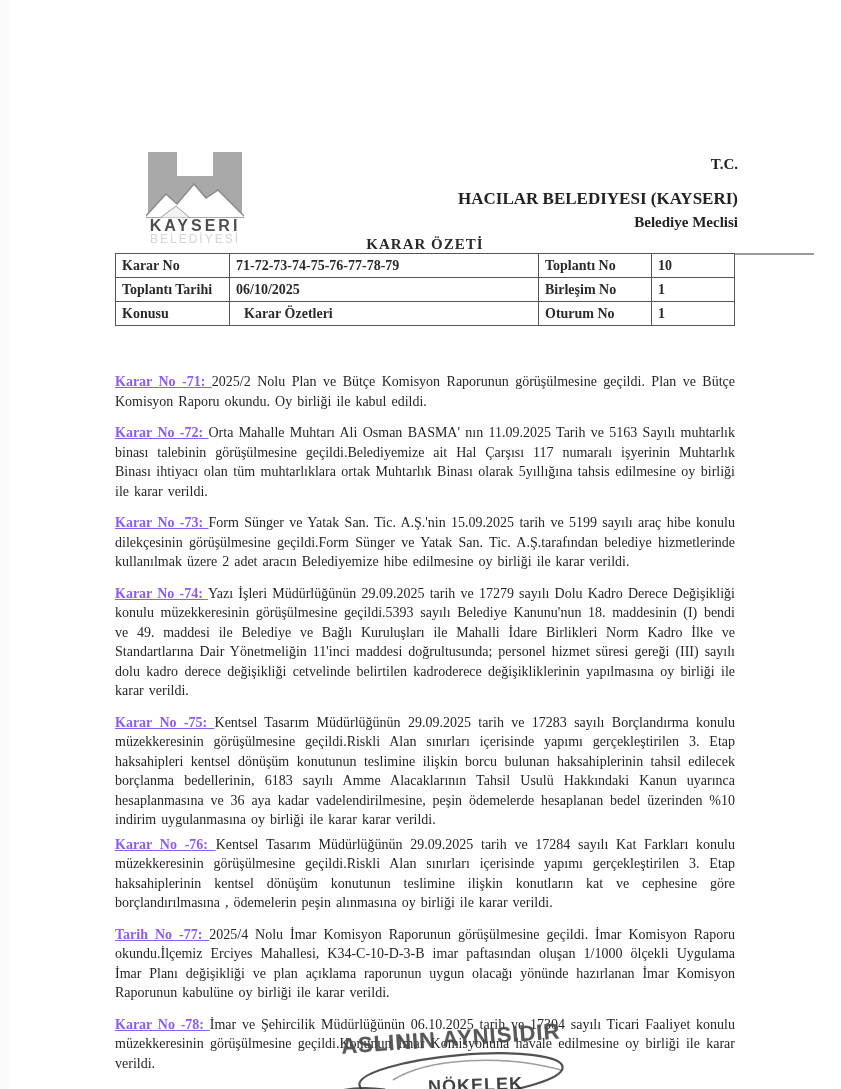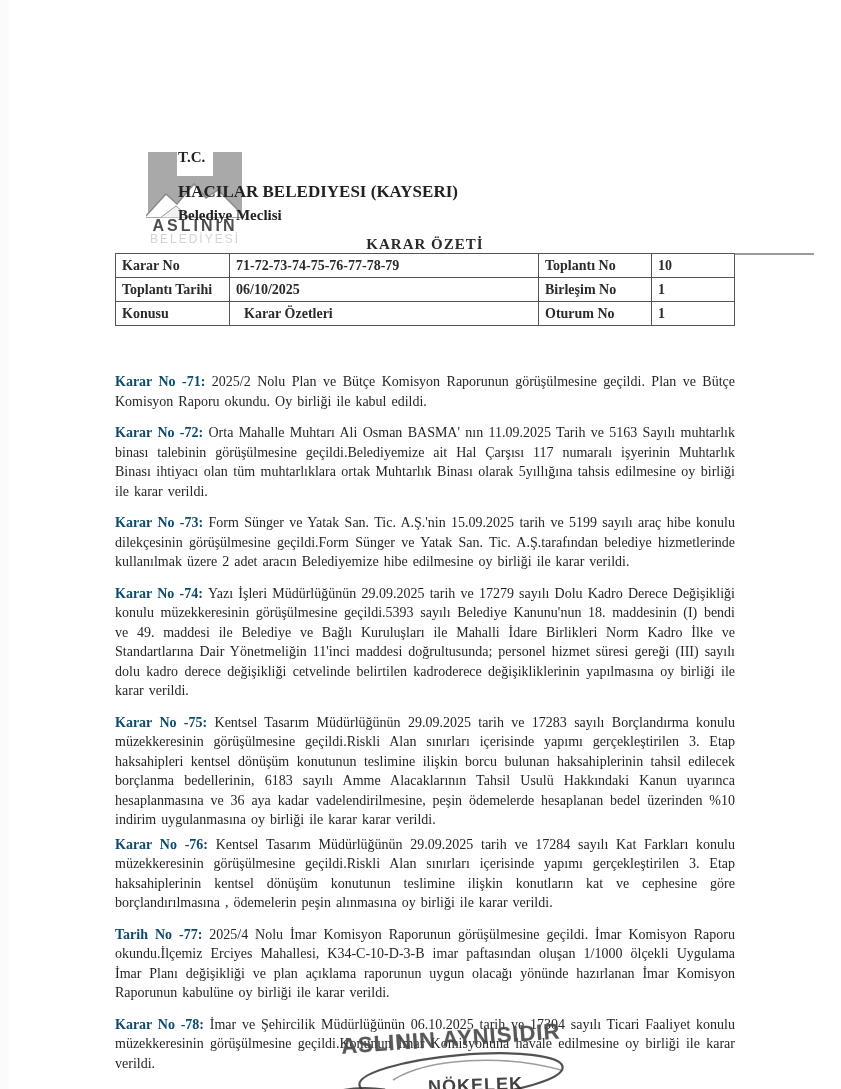--- a/index.html
+++ b/index.html
@@ -10,21 +10,21 @@
   }
   .scan-edge{position:absolute;left:0;top:0;width:9px;height:100%;background:#fbfbfb;}
   
   .logo{position:absolute;left:143px;top:146px;width:104px;height:100px;text-align:center;}
   .logo svg{display:block;margin:0 auto;}
   .logo .brand{font-family:"Liberation Sans", sans-serif;font-weight:bold;font-size:16px;
     letter-spacing:3px;color:#4e4e4e;line-height:16px;}
   .logo .sub{font-family:"Liberation Sans", sans-serif;font-size:12px;letter-spacing:2px;
     color:#d4d4d4;line-height:10px;}
   
-  .head-block{position:absolute;left:178px;top:148px;width:560px;text-align:left;
+  .head-block{position:absolute;left:178px;top:155px;width:560px;text-align:right;
     font-weight:bold;color:#222;}
   .head-tc{font-size:15px;line-height:18px;}
   .head-org{font-size:17px;line-height:22px;margin-top:15px;}
   .head-meclis{font-size:15px;line-height:19px;margin-top:3px;}
   .doc-title{position:absolute;left:115px;top:236px;width:620px;text-align:center;
     font-weight:bold;font-size:15px;letter-spacing:1px;color:#2a2a2a;}
   
   .info-table{position:absolute;left:115px;top:253px;border-collapse:collapse;}
   .info-table td{
     border:1.6px solid #555;height:23px;padding:0 6px;
@@ -32,21 +32,21 @@
   }
   .c1{width:101px;} .c2{width:296px;} .c3{width:100px;} .c4{width:70px;}
   .table-top-ext{position:absolute;left:734px;top:253px;width:80px;height:2px;
     background:#666;opacity:.65;}
   
   .decisions{position:absolute;left:115px;top:372px;width:620px;
     font-size:14px;line-height:19.5px;text-align:justify;color:#262626;
     word-spacing:1.5px;}
   .decision{margin:0 0 12px 0;}
   .decision:nth-child(5){margin-bottom:5px;}
-  .decision b{color:#0c4a6e;}
+  .decision b{color:#8b5cf6;text-decoration:underline;}
   
   .stamp{position:absolute;left:333px;top:1026px;width:330px;height:80px;pointer-events:none;}
   .stamp-text{
     position:absolute;left:8px;top:0;transform:rotate(-4deg);
     font-family:"Liberation Sans", sans-serif;font-weight:bold;font-size:22px;
     letter-spacing:1px;color:rgba(70,70,70,.82);
     text-shadow:0 0 1px rgba(90,90,90,.5);white-space:nowrap;
   }
   .stamp-name{
     position:absolute;left:95px;top:49px;transform:rotate(-2deg);
@@ -60,21 +60,21 @@
 
 <div class="page">
   <div class="scan-edge"></div>
 
   <div class="logo">
     <svg width="98" height="72" viewBox="0 0 98 72">
       <path d="M2 70 V6 H31 V30 H67 V6 H96 V70 Z" fill="#a9a9a9"></path>
       <path d="M-2 72 L20 48 L31 58 L48 38 L60 52 L72 44 L86 58 L100 72 Z" fill="#ffffff" stroke="#8a8a8a" stroke-width="1.5"></path>
       <path d="M14 72 L30 60 L44 72 Z" fill="#f2f2f2" stroke="#9a9a9a" stroke-width="1"></path>
     </svg>
-    <div class="brand">ASLININ</div>
+    <div class="brand">KAYSERI</div>
     <div class="sub">BELEDİYESİ</div>
   </div>
 
   <div class="head-block">
     <div class="head-tc">T.C.</div>
     <div class="head-org">HACILAR BELEDIYESI (KAYSERI)</div>
     <div class="head-meclis">Belediye Meclisi</div>
   </div>
 
   <div class="doc-title">KARAR ÖZETİ</div>

